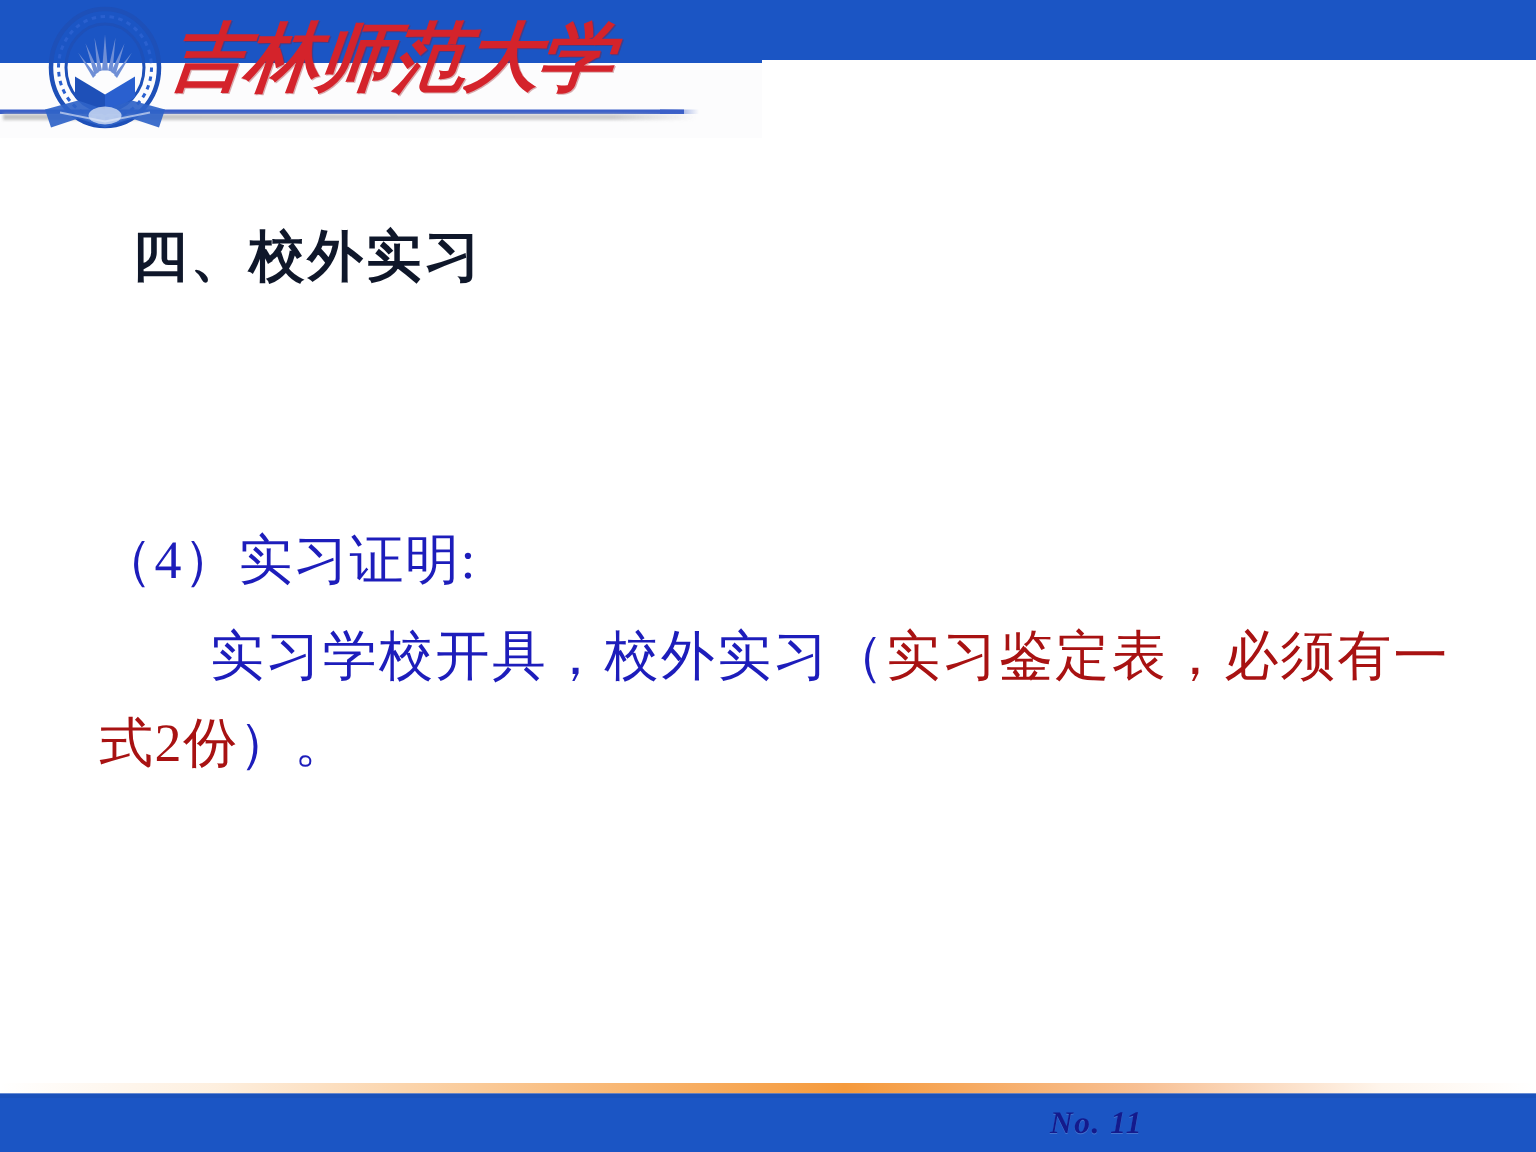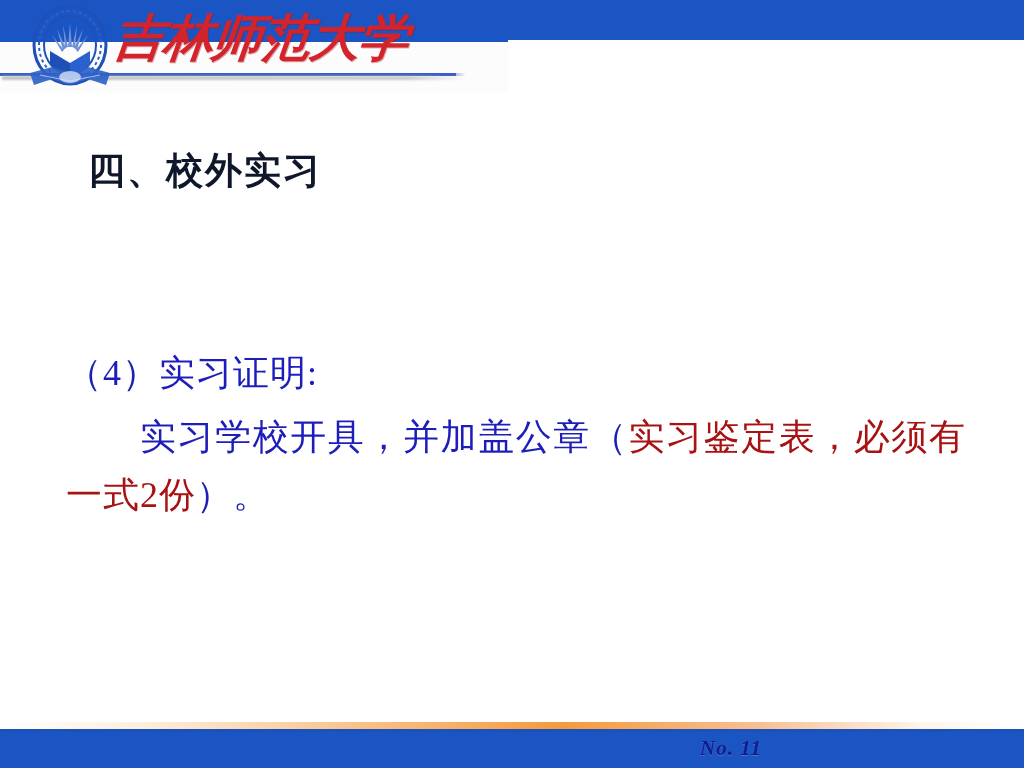--- a/index.html
+++ b/index.html
@@ -229,21 +229,21 @@
 
     <div class="uni-name">吉林师范大学</div>
   </div>
 
   <div class="section-title">四、校外实习</div>
 
   <div class="body-block">
     <div class="body-line-1">（4）实习证明:</div>
 
     <div class="body-para">
-      <span class="blue">实习学校开具，并加盖公章（</span><span class="em-red">实习鉴定表，必须有一式2份</span><span class="blue">）。</span>
+      <span class="blue">实习学校开具，校外实习（</span><span class="em-red">实习鉴定表，必须有一式2份</span><span class="blue">）。</span>
     </div>
   </div>
 
   <div class="footer">
     <div class="footer-accent"></div>
     <div class="footer-bar"></div>
     <div class="footer-bar-edge"></div>
     <div class="page-number">No. 11</div>
   </div>
 

